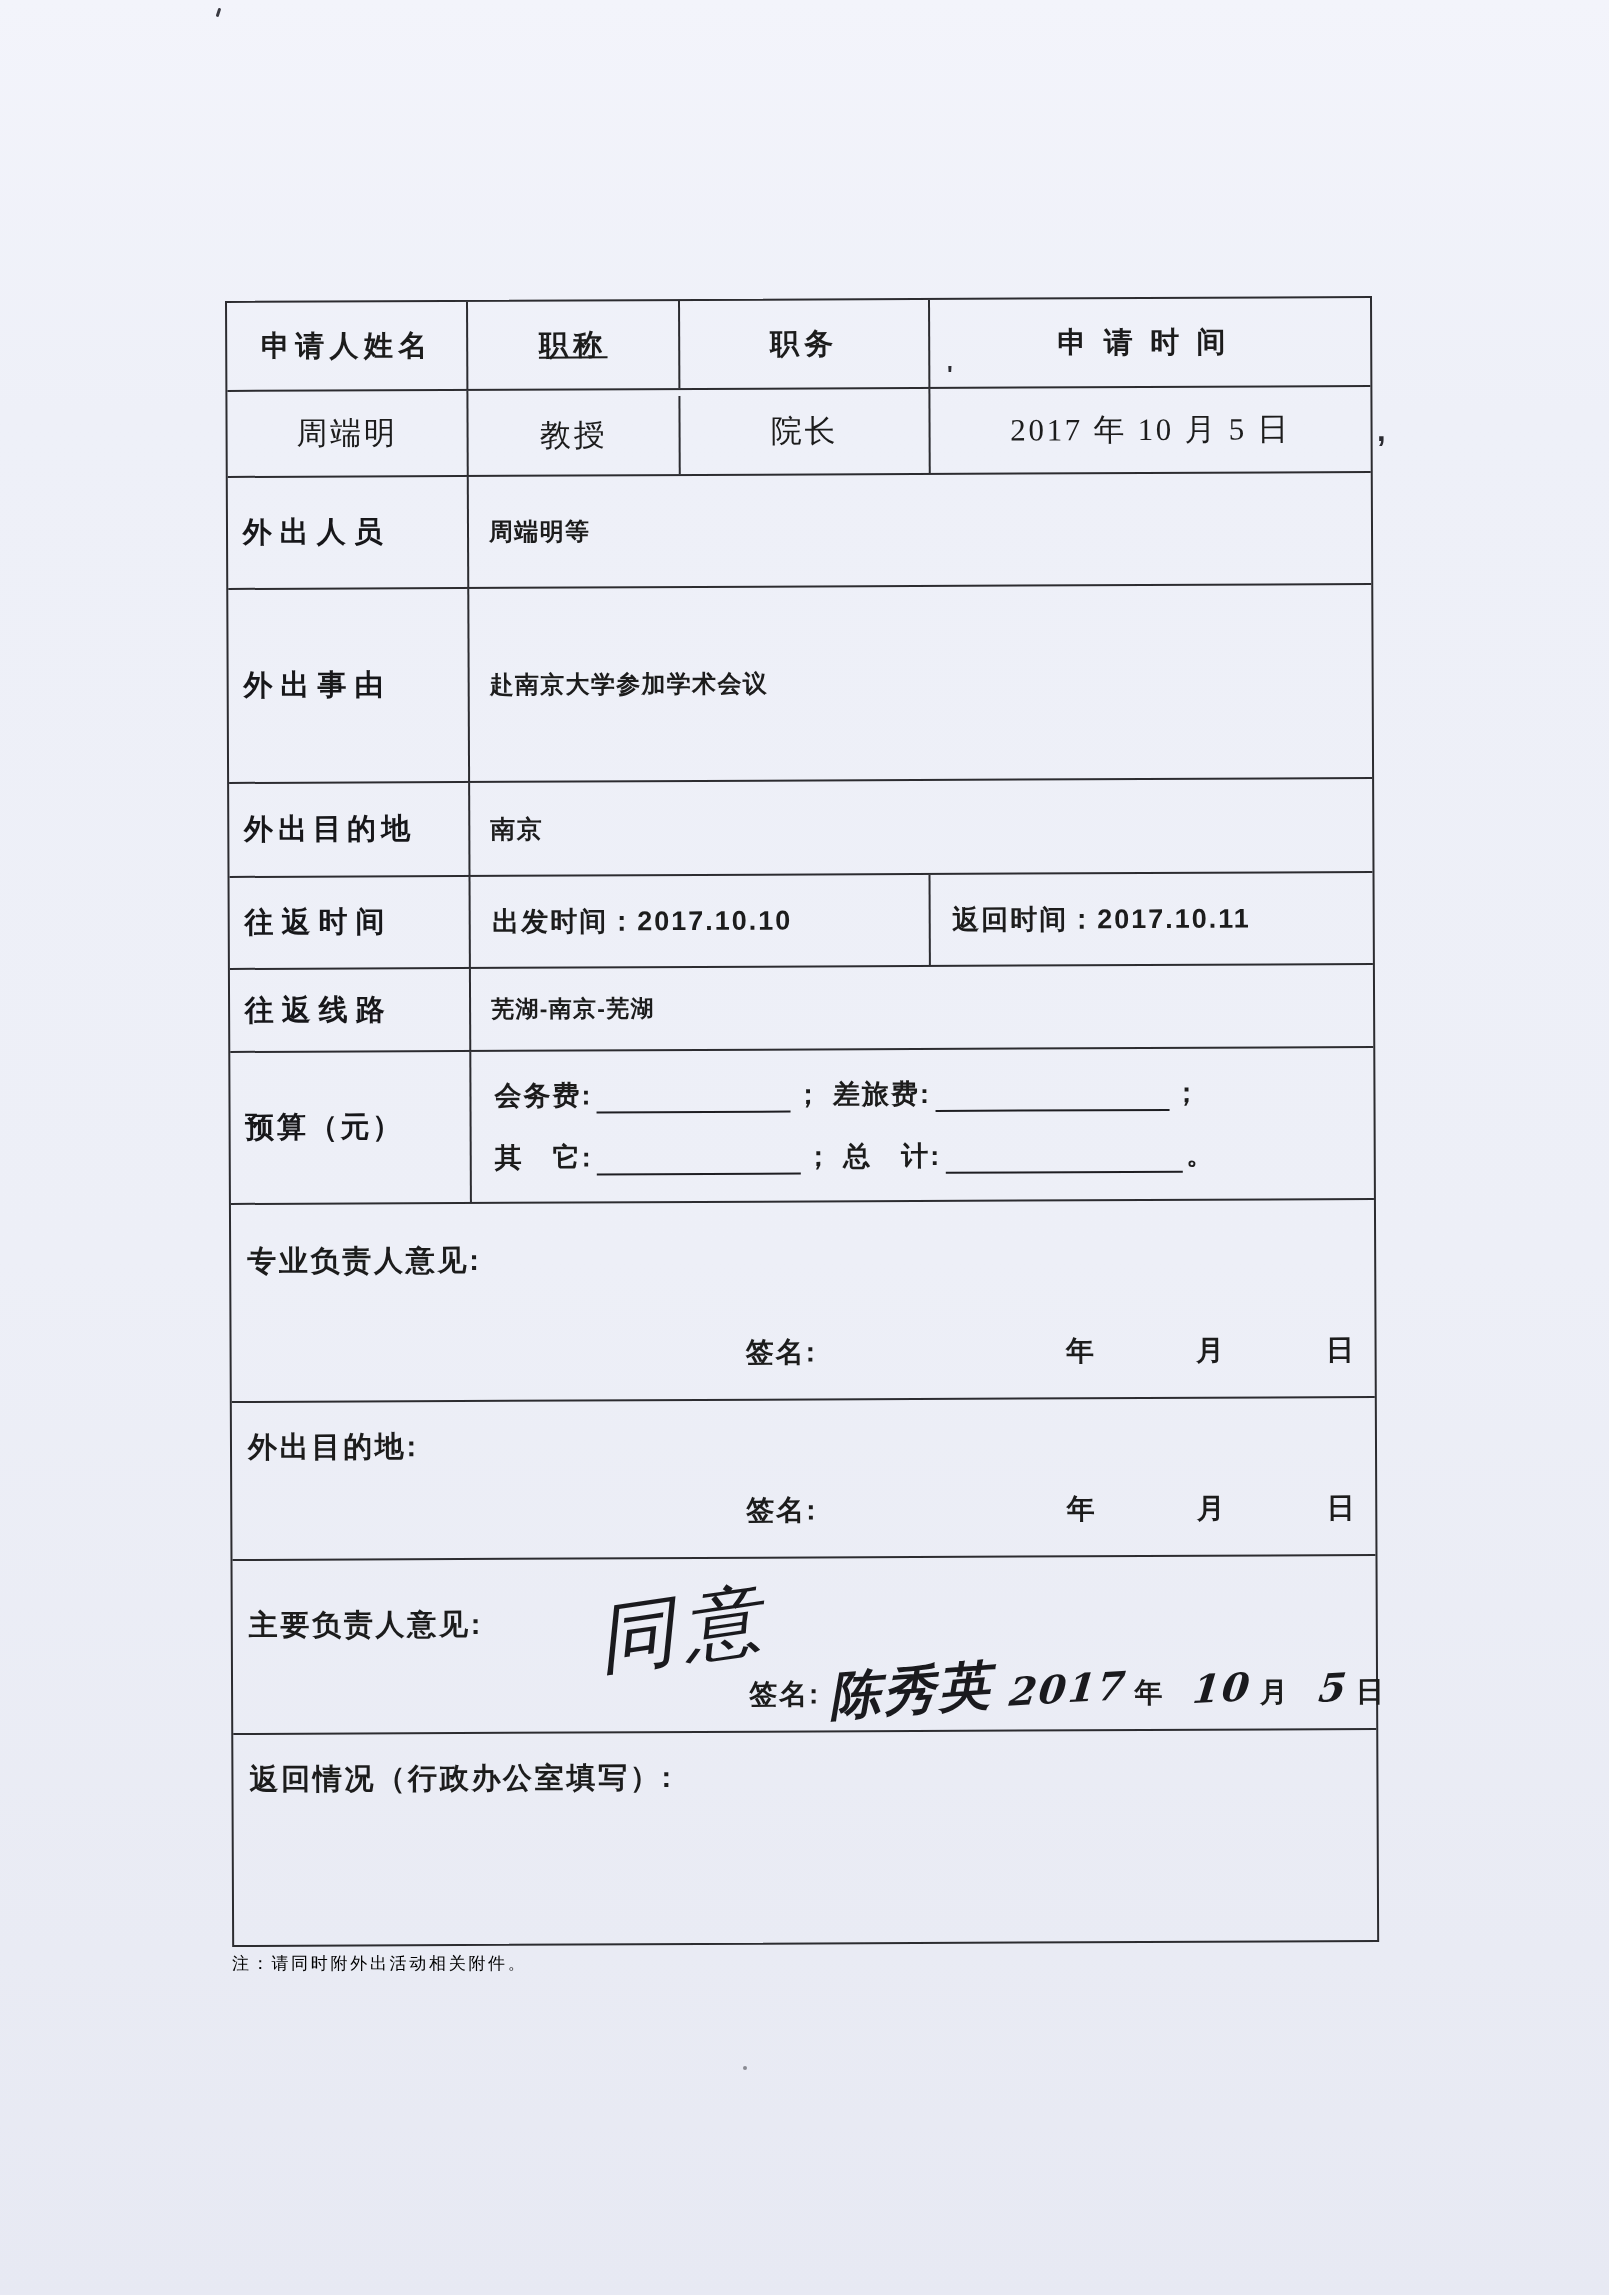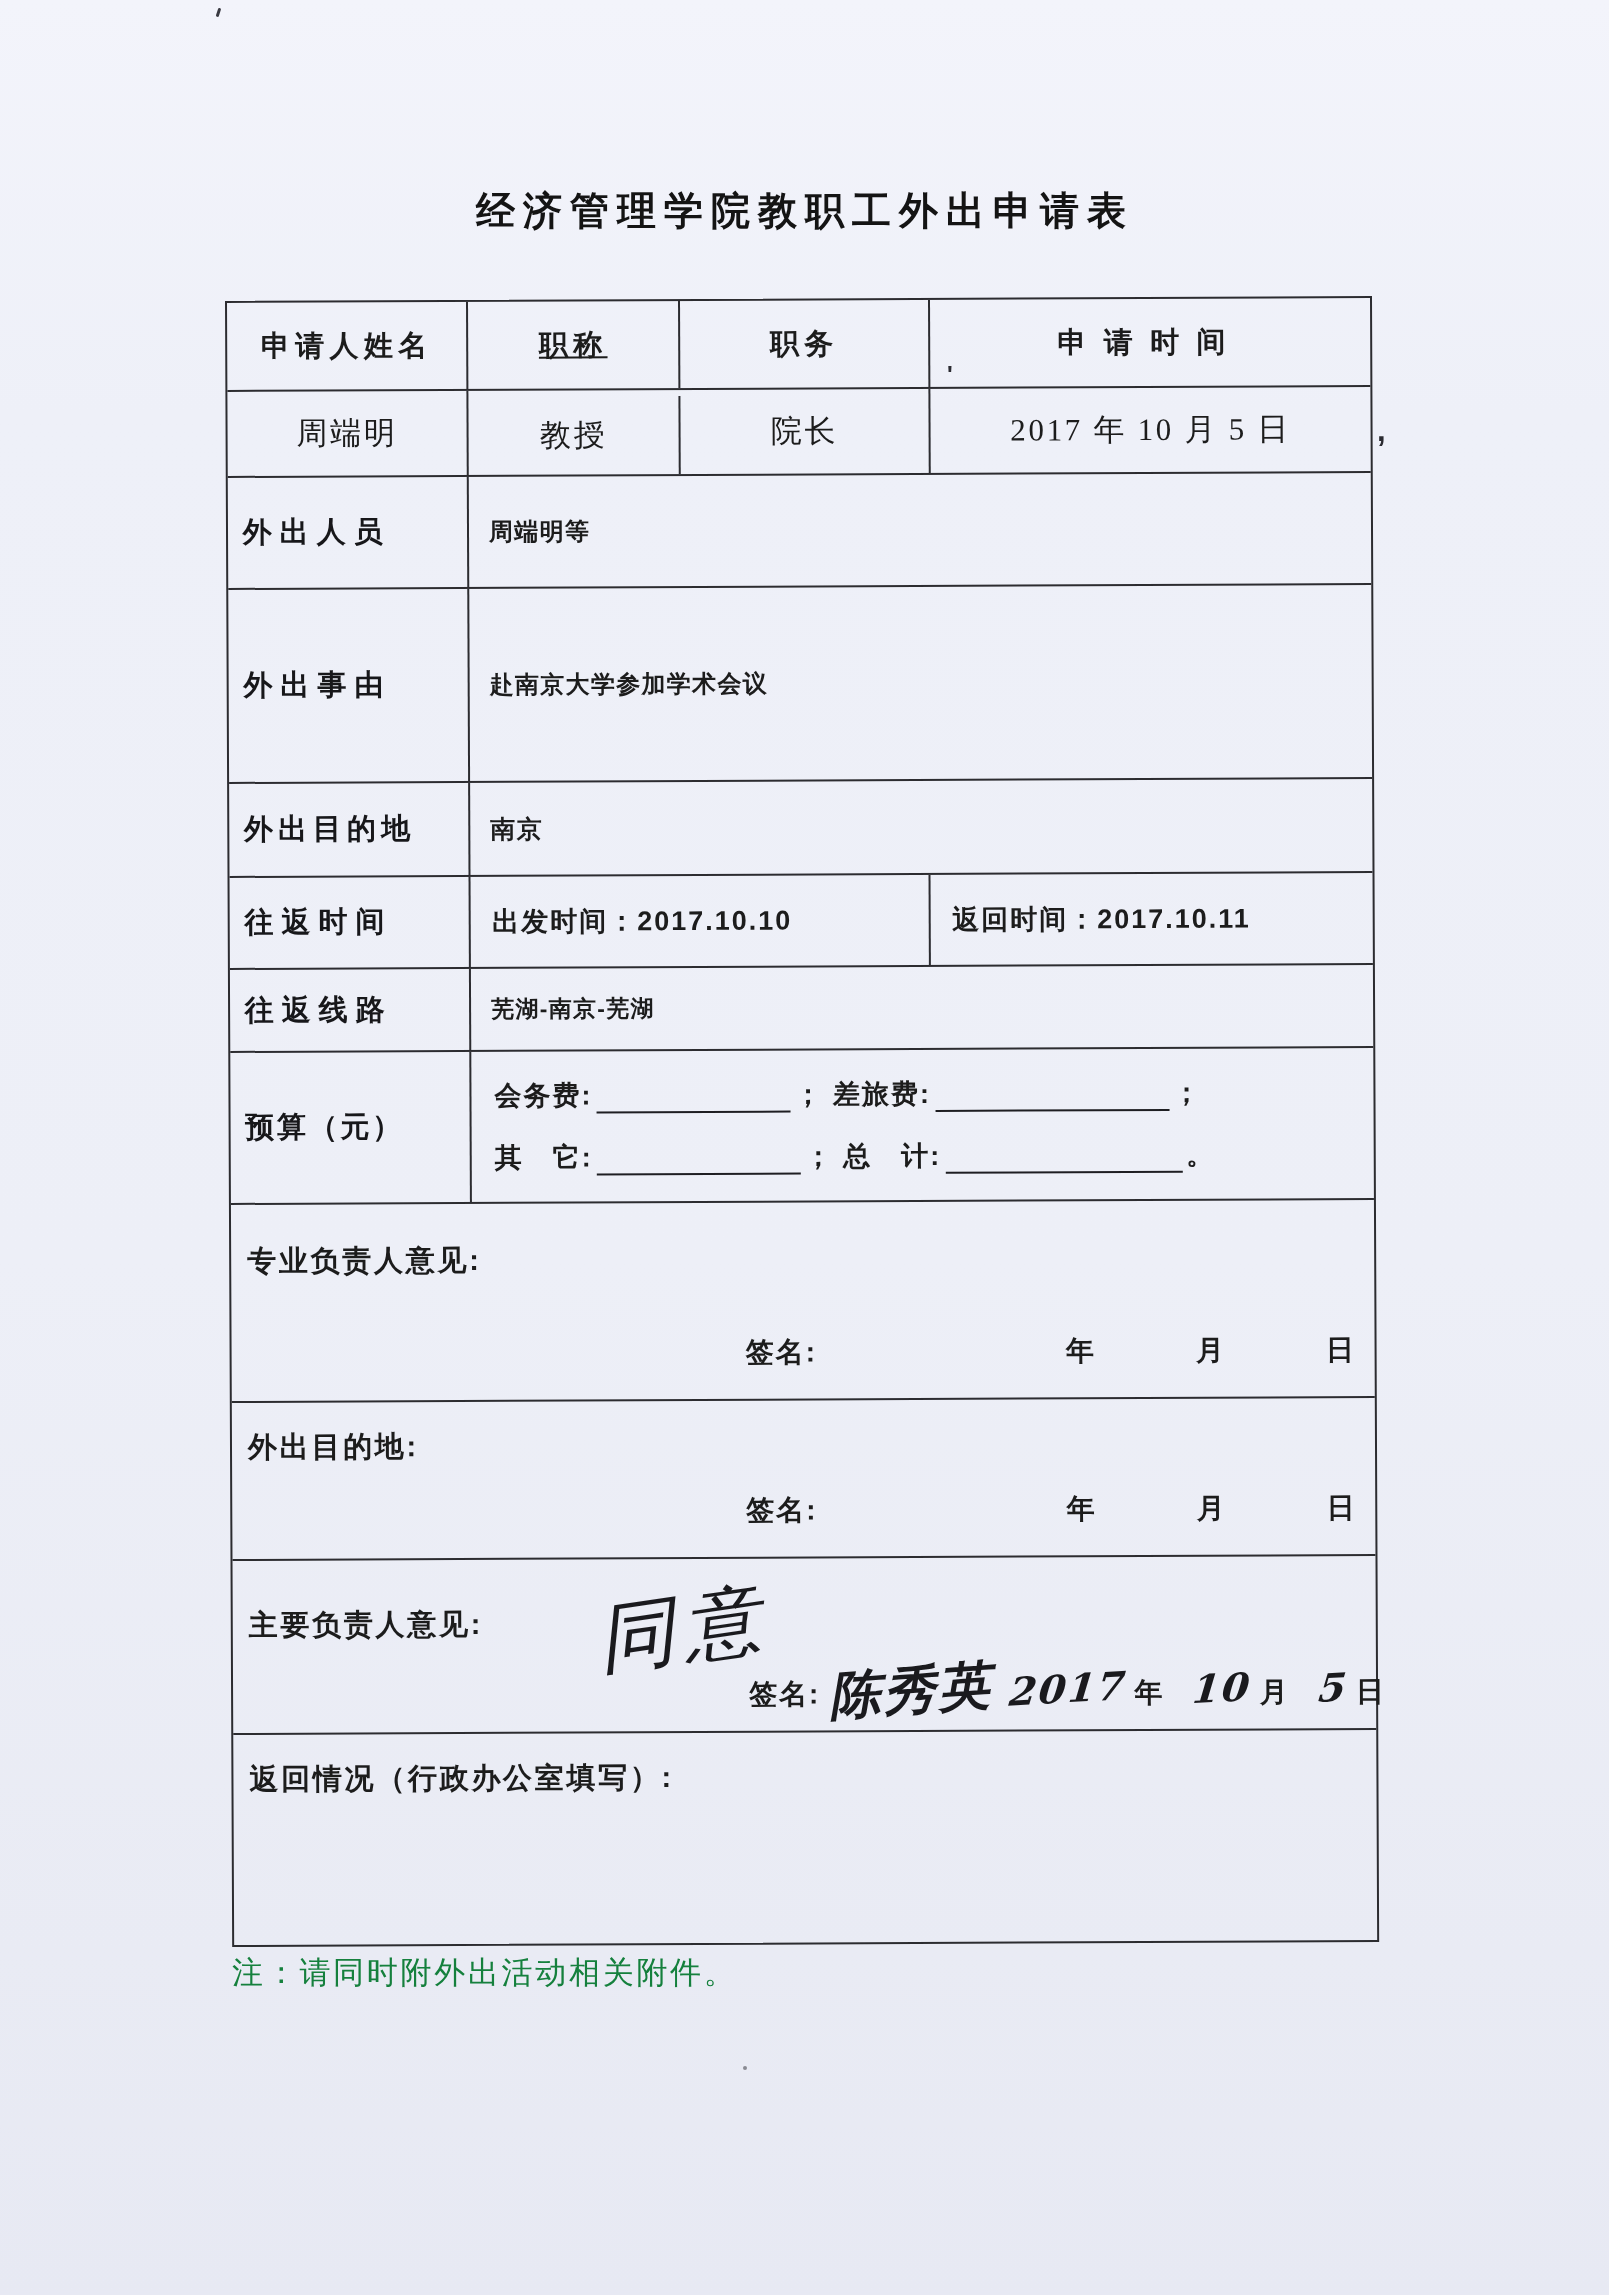--- a/index.html
+++ b/index.html
@@ -60,36 +60,35 @@
     position:absolute;left:364px;top:18.7px;font-size:77px;letter-spacing:9.4px;
     transform:rotate(-8deg);display:inline-block;
   }
   .chief-sign{position:absolute;left:516px;bottom:9.4px;display:flex;align-items:baseline;font-size:28px;font-weight:700;letter-spacing:2px;white-space:nowrap;}
   .hand-sig{font-size:52px;display:inline-block;transform:rotate(-4deg) translateY(5.3px);margin:0 17.4px 0 8px;letter-spacing:2.7px;font-weight:700;}
   .hand-num{font-size:39px;display:inline-block;transform:skewX(-9deg) rotate(-3deg);font-weight:700;}
   .pr{font-weight:700;margin-left:8px;}
   .gap{margin-left:29px;}
   
   .note{
-    position:absolute;left:232px;top:1952px;font-size:31px;font-weight:500;letter-spacing:2.7px;color:#15803d;
+    position:absolute;left:232px;top:1952px;font-size:17px;font-weight:500;letter-spacing:2.7px;color:#000000;
   }
   
   .speck{position:absolute;background:#3a3a42;border-radius:1.3px;}
   .sp1{left:217px;top:8px;width:3.3px;height:8.7px;transform:rotate(18deg);}
   .art{position:absolute;color:#2b2b31;}
   .apos{left:947px;top:361px;font-size:24px;font-weight:700;}
   .comma{left:1377px;top:413px;font-size:31px;font-weight:700;}
   .sp2{left:743px;top:2066px;width:4px;height:4px;opacity:.55;border-radius:50%;}
 </style>
 </head>
 <body>
 
 <div class="page">
 
-  <h1 class="title">经济管理学院教职工外出申请表</h1>
 
   <div class="table-wrap">
     <div class="tbl">
 
       <div class="row" style="height:89px;">
         <div class="cell c-label hdr">申请人姓名</div>
         <div class="cell hdr" style="flex:0 0 212px;text-decoration:underline;">职称</div>
         <div class="cell hdr" style="flex:0 0 250px;">职务</div>
         <div class="cell hdr hdr-time c-grow">申请时间</div>
       </div>

